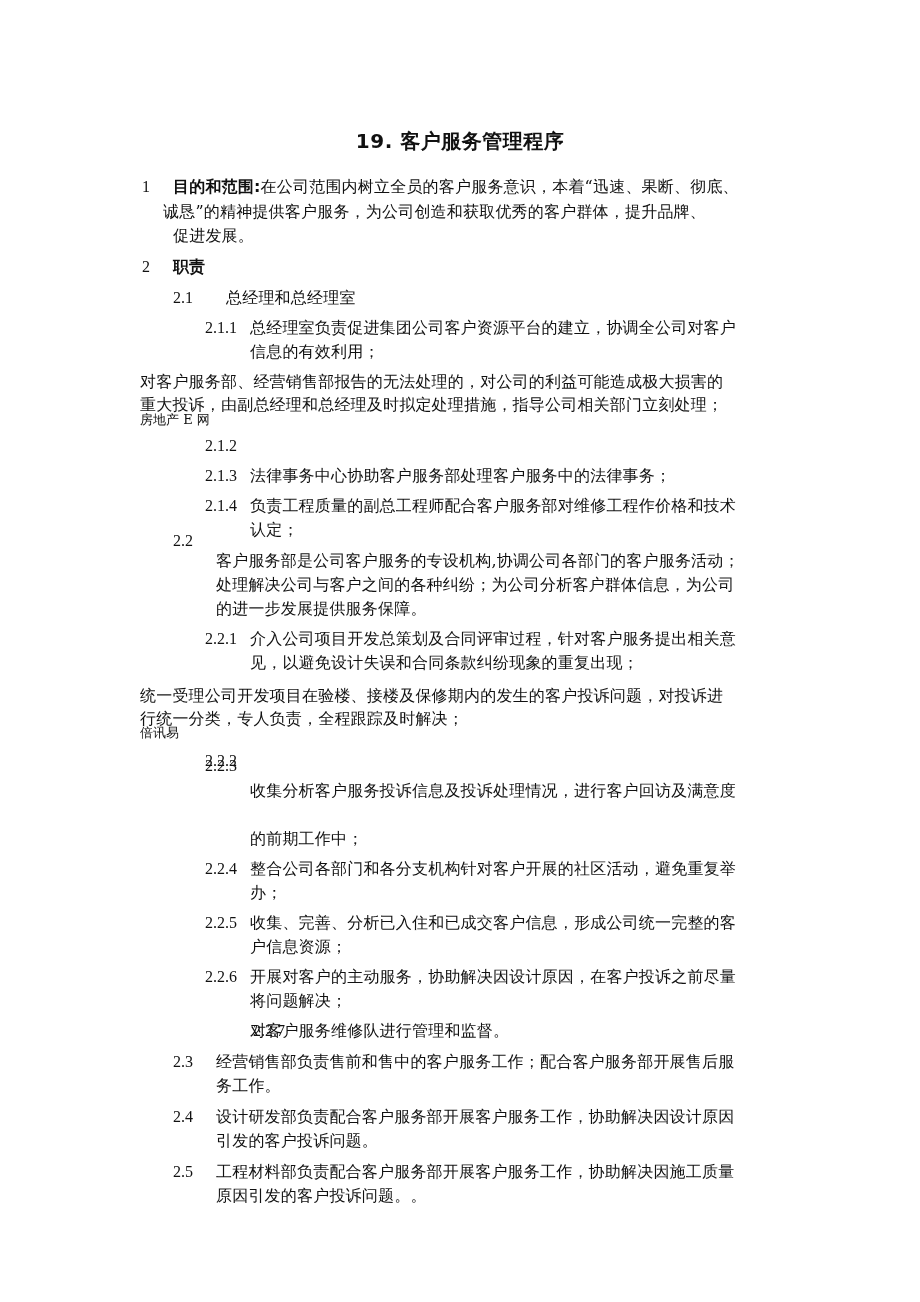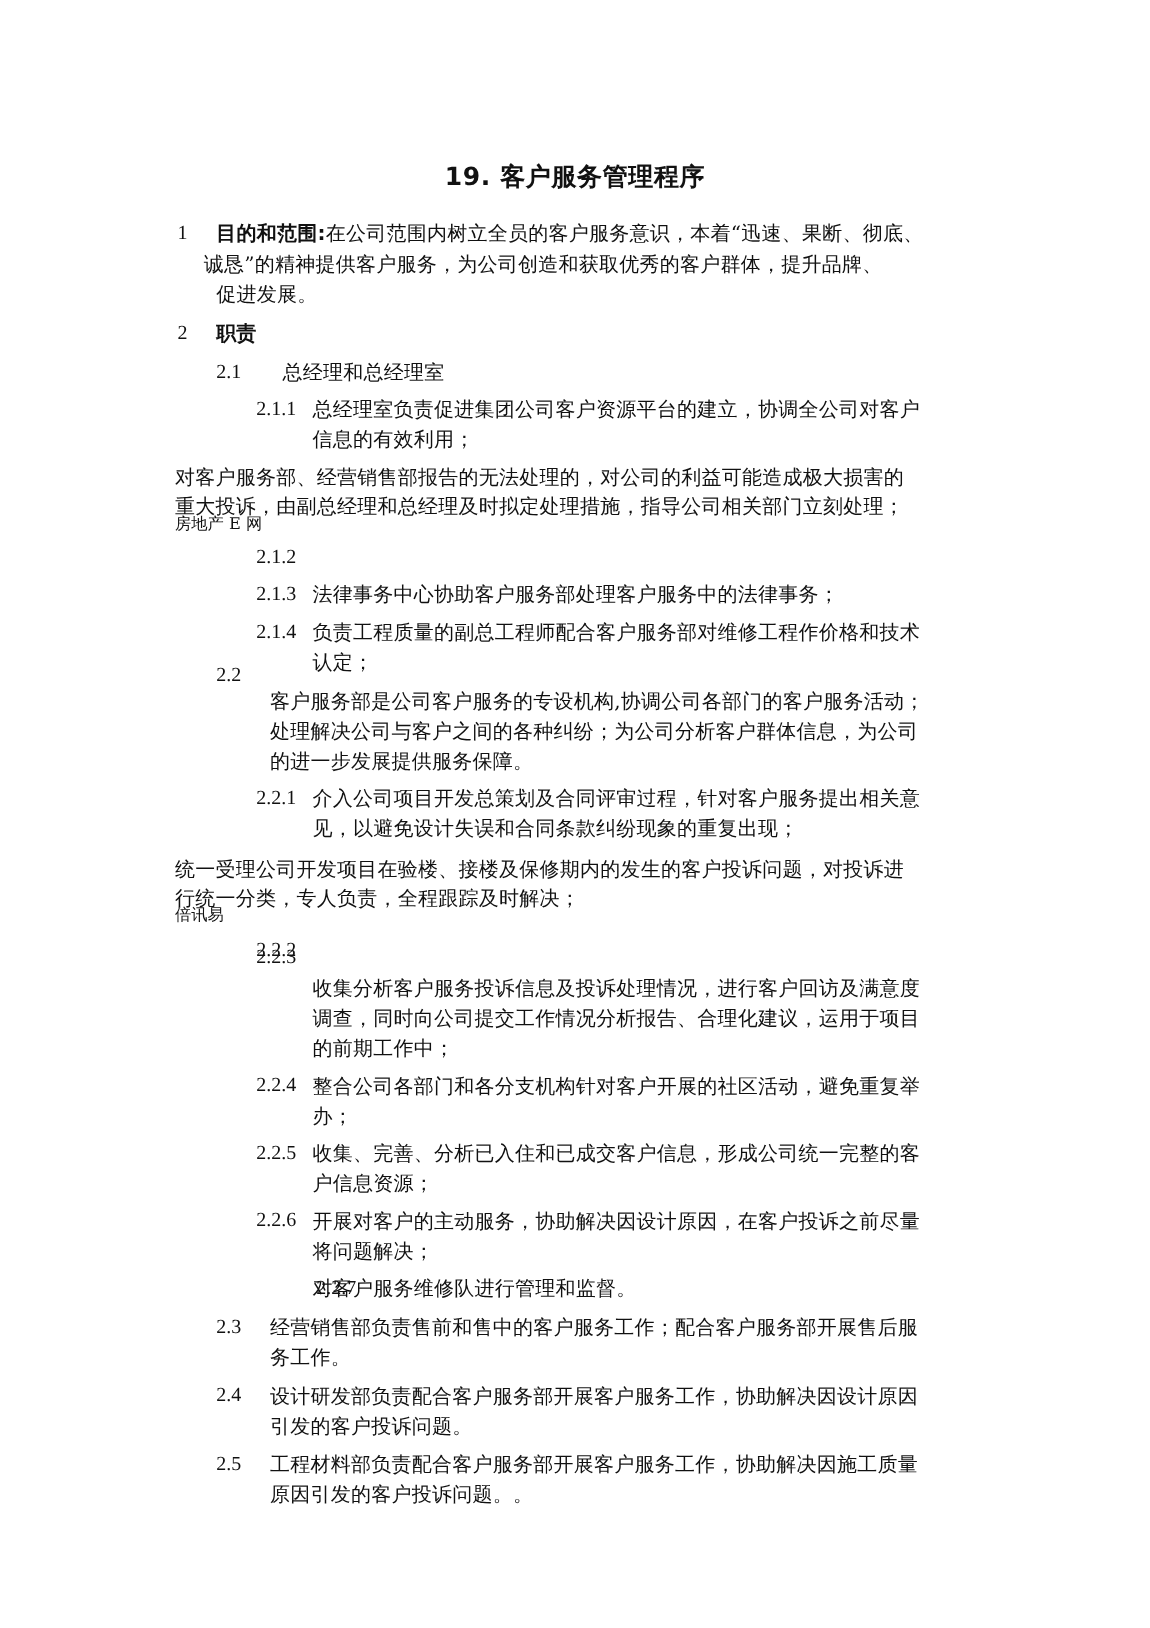--- a/index.html
+++ b/index.html
@@ -69,21 +69,20 @@
   <div class="line txt" style="left:250px; top:651px;">见，以避免设计失误和合同条款纠纷现象的重复出现；</div>
 
   <div class="line txt" style="left:140px; top:684px;">统一受理公司开发项目在验楼、接楼及保修期内的发生的客户投诉问题，对投诉进</div>
   <div class="line txt" style="left:140px; top:707px;">行统一分类，专人负责，全程跟踪及时解决；</div>
   <div class="line small" style="left:140px; top:726px;">倍讯易</div>
 
   <span class="num" style="left:205px; top:749px;">2.2.2</span>
 
   <span class="num" style="left:205px; top:754px;">2.2.3</span>
   <div class="line txt" style="left:250px; top:779px;">收集分析客户服务投诉信息及投诉处理情况，进行客户回访及满意度</div>
-  <div class="line txt" style="left:250px; top:803px;">调查，同时向公司提交工作情况分析报告、合理化建议，运用于项目</div>
   <div class="line txt" style="left:250px; top:827px;">的前期工作中；</div>
 
   <span class="num" style="left:205px; top:857px;">2.2.4</span>
   <div class="line txt" style="left:250px; top:857px;">整合公司各部门和各分支机构针对客户开展的社区活动，避免重复举</div>
   <div class="line txt" style="left:250px; top:881px;">办；</div>
 
   <span class="num" style="left:205px; top:911px;">2.2.5</span>
   <div class="line txt" style="left:250px; top:911px;">收集、完善、分析已入住和已成交客户信息，形成公司统一完整的客</div>
   <div class="line txt" style="left:250px; top:935px;">户信息资源；</div>
 

